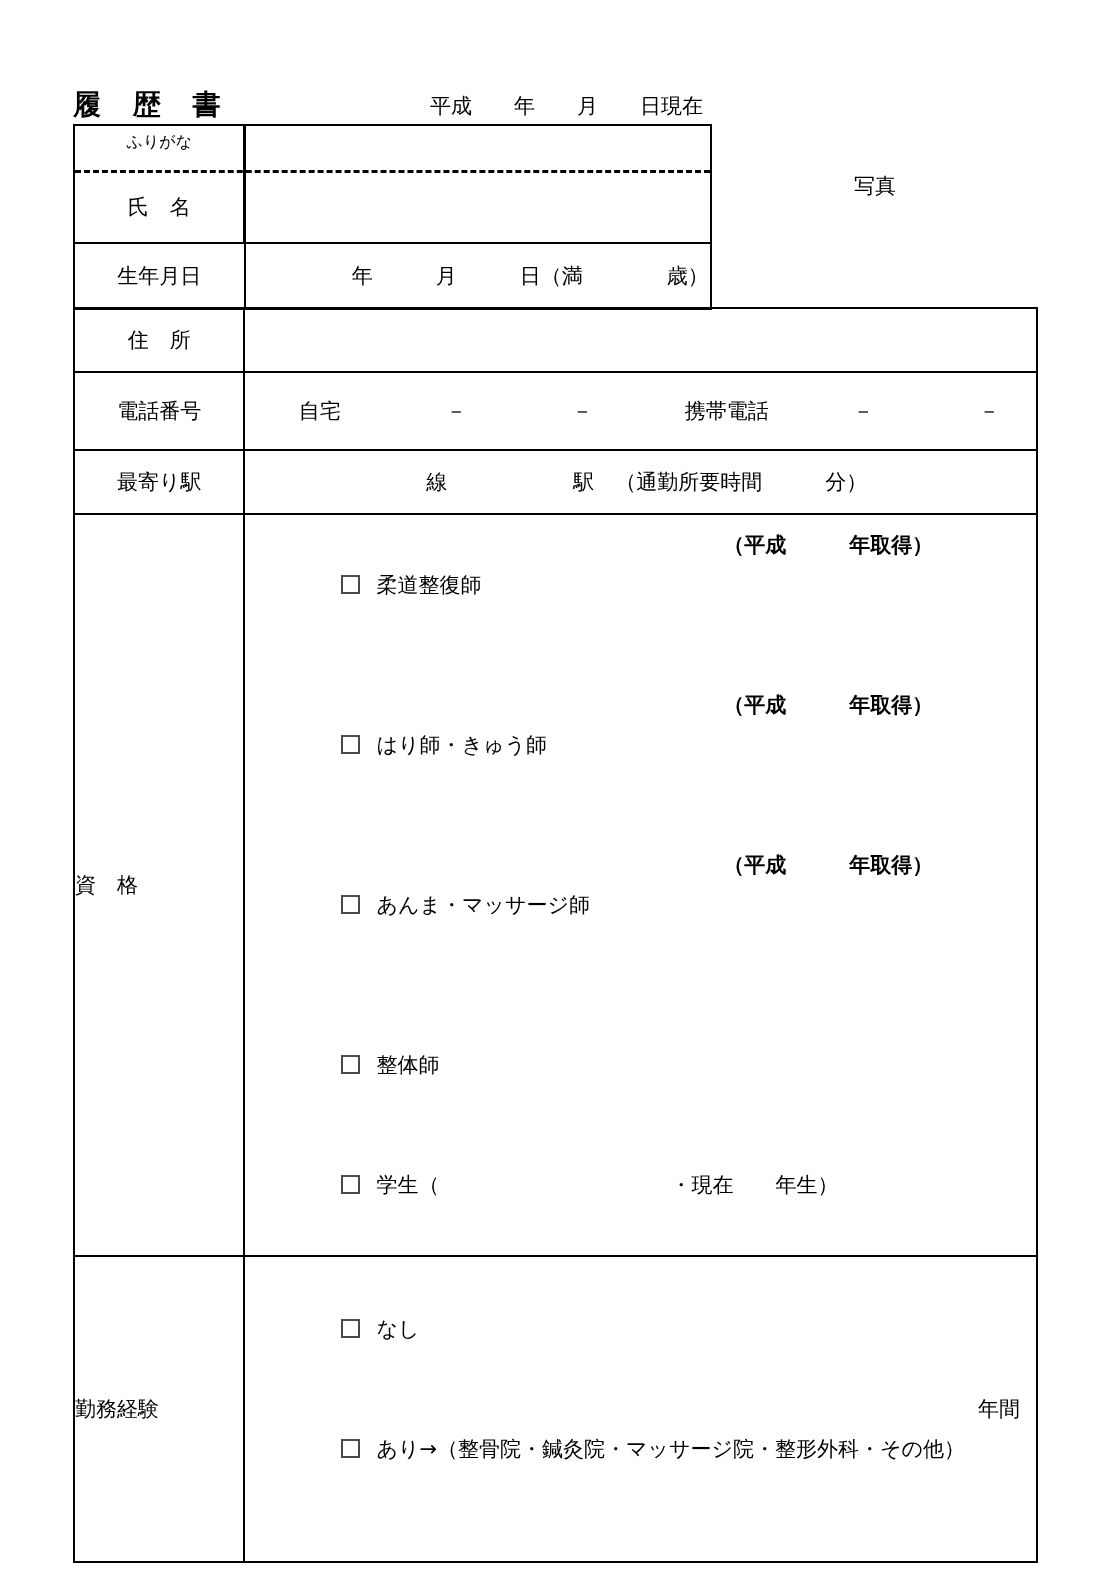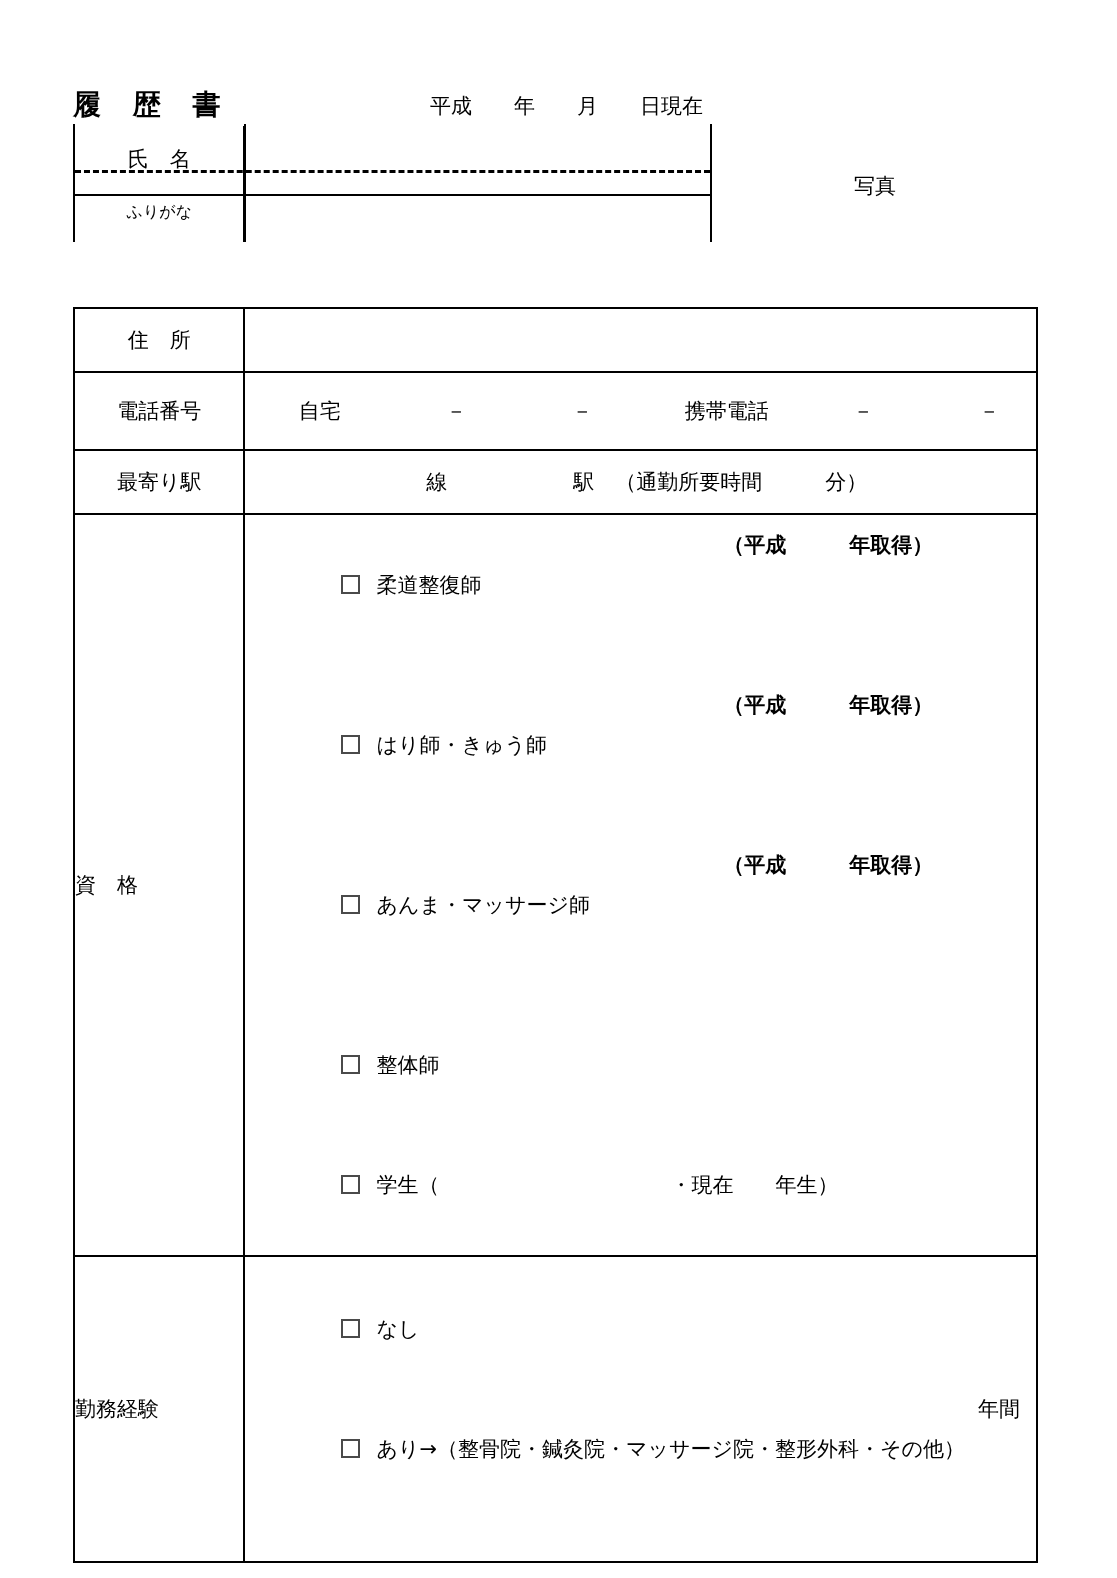--- a/index.html
+++ b/index.html
@@ -202,28 +202,32 @@
     <div class="header-date">平成　　年　　月　　日現在</div>
   </div>
 
   <table class="tbl block-name">
     <colgroup>
         <col style="width:170px">
         <col style="width:465px">
       </colgroup>
     <tbody>
         <tr>
-      <td class="name-cell lbl">氏　名</td>
-      <td class="name-blank"></td>
-    </tr>
-    <tr>
       <td class="furi-cell">
         <span class="furi-label">ふりがな</span>
       </td>
       <td class="furi-blank"></td>
+    </tr>
+    <tr>
+      <td class="name-cell lbl">氏　名</td>
+      <td class="name-blank"></td>
+    </tr>
+    <tr>
+      <td class="lbl" style="height:64px">生年月日</td>
+      <td class="cell-body" style="height:64px;text-align:center;padding-left:0">　　　　　年　　　月　　　日（満　　　　歳）</td>
     </tr>
   </tbody>
     </table>
   <div class="namecol-divider"></div>
   <div class="dashed-sep"></div>
 
   <div class="photo-area">
     <div class="photo-label">写真</div>
   </div>
 

